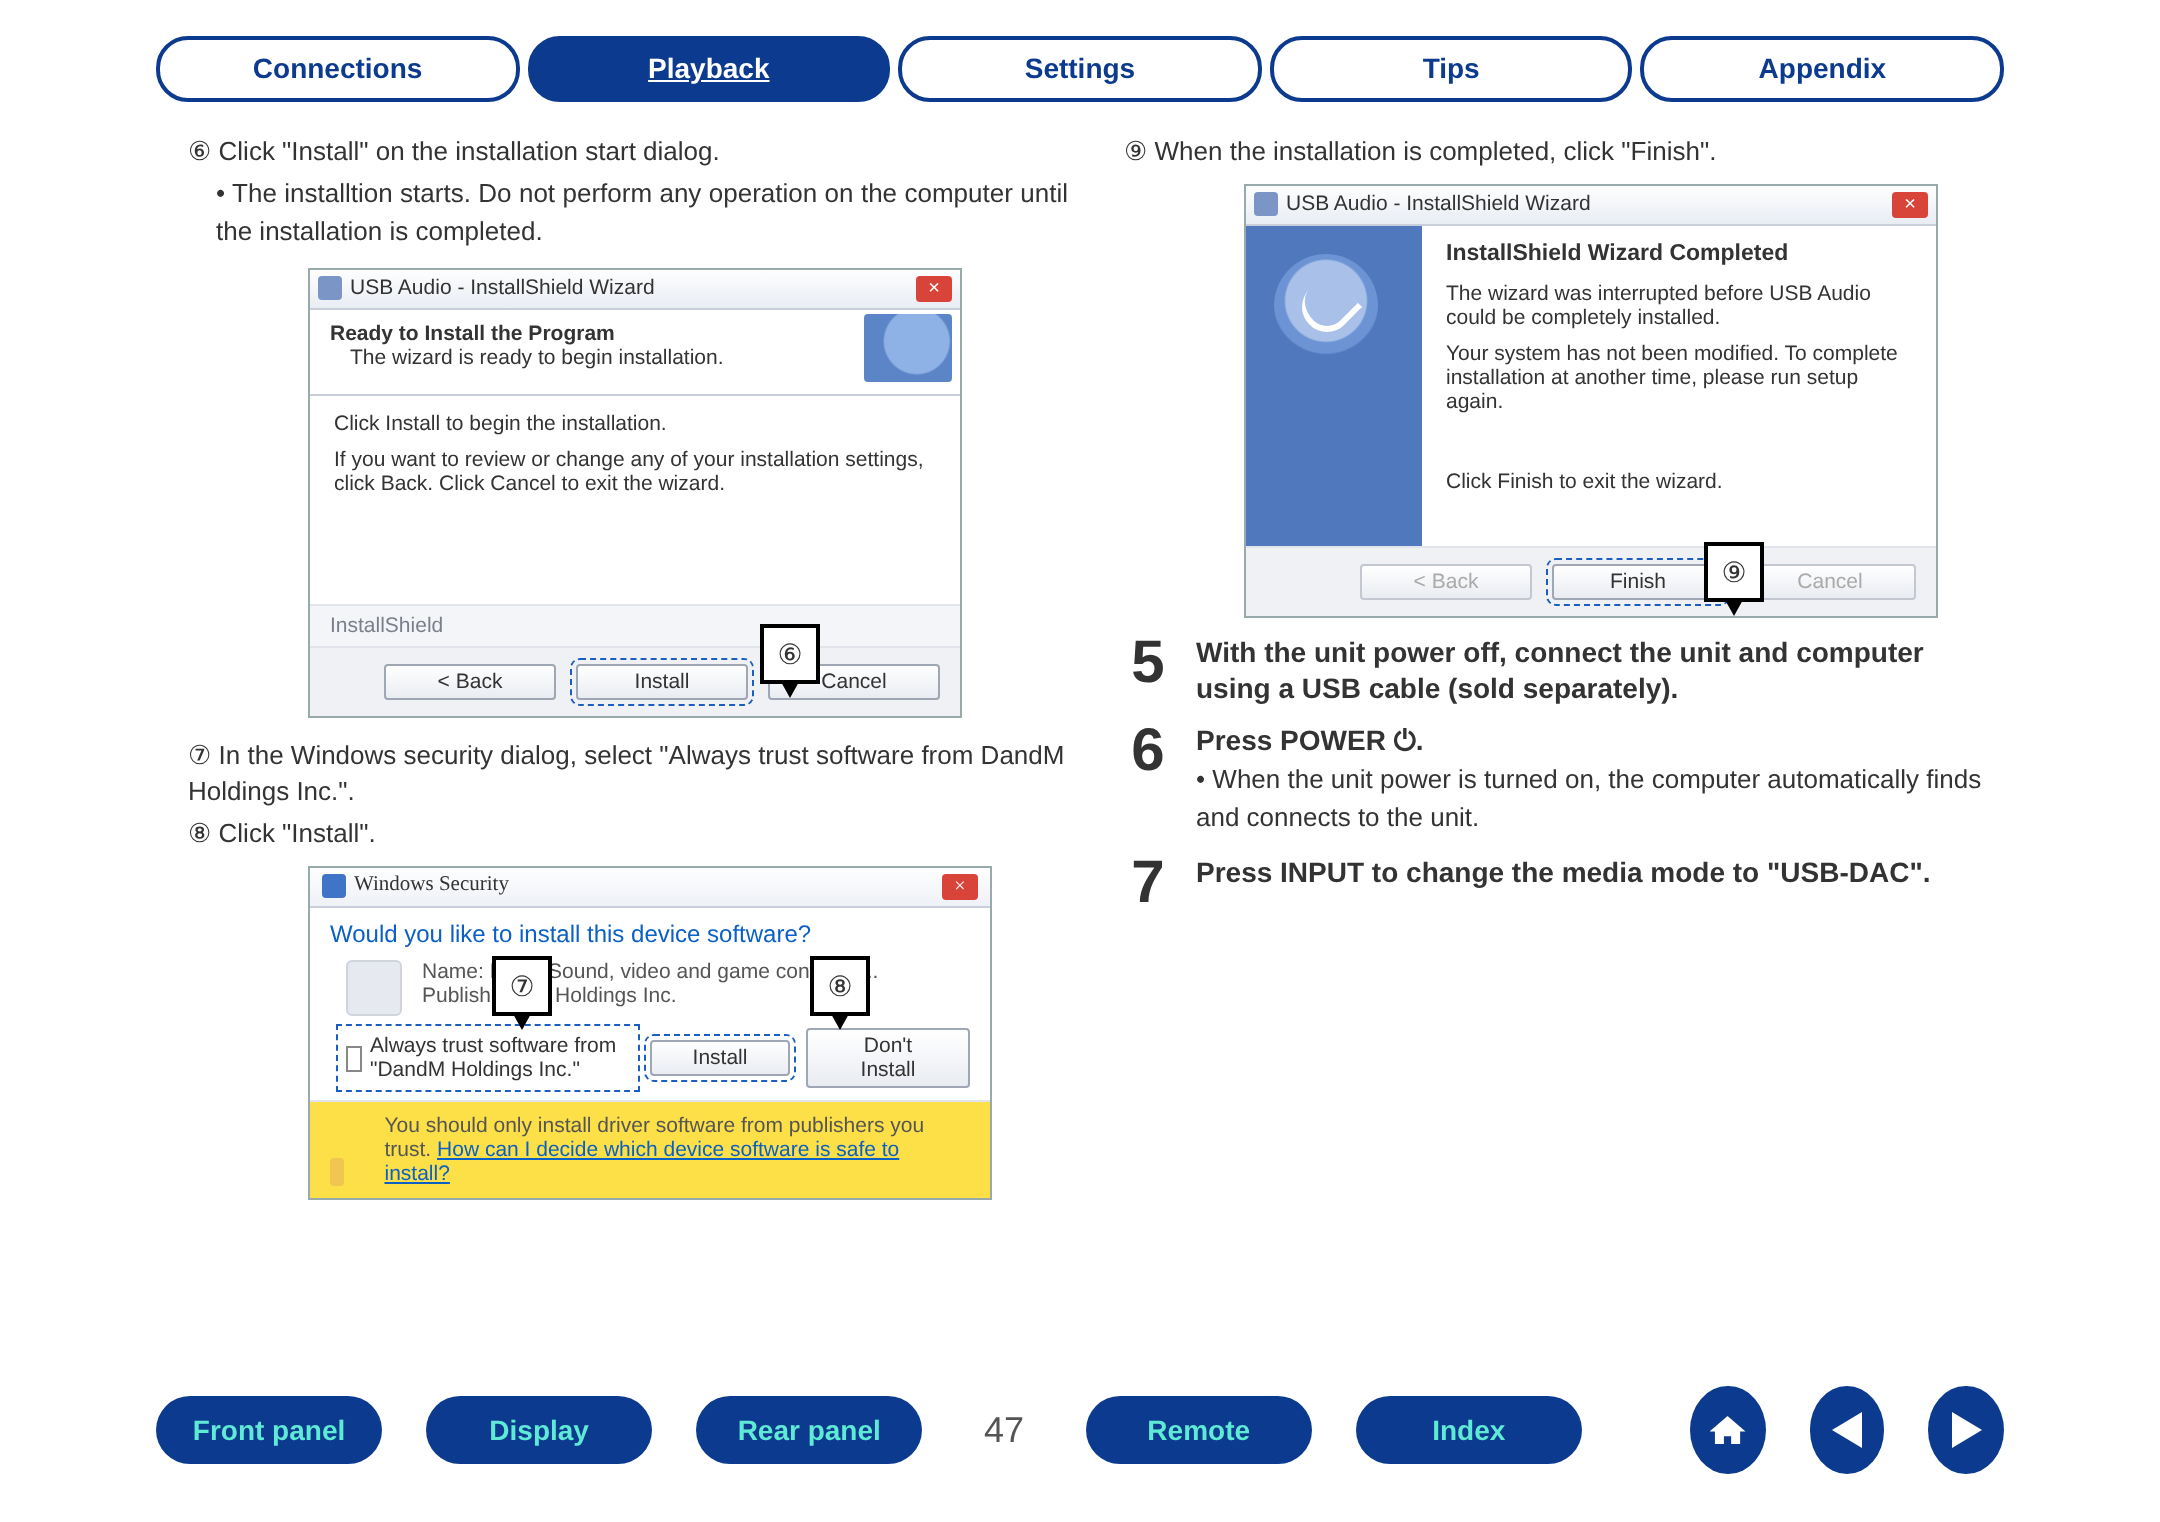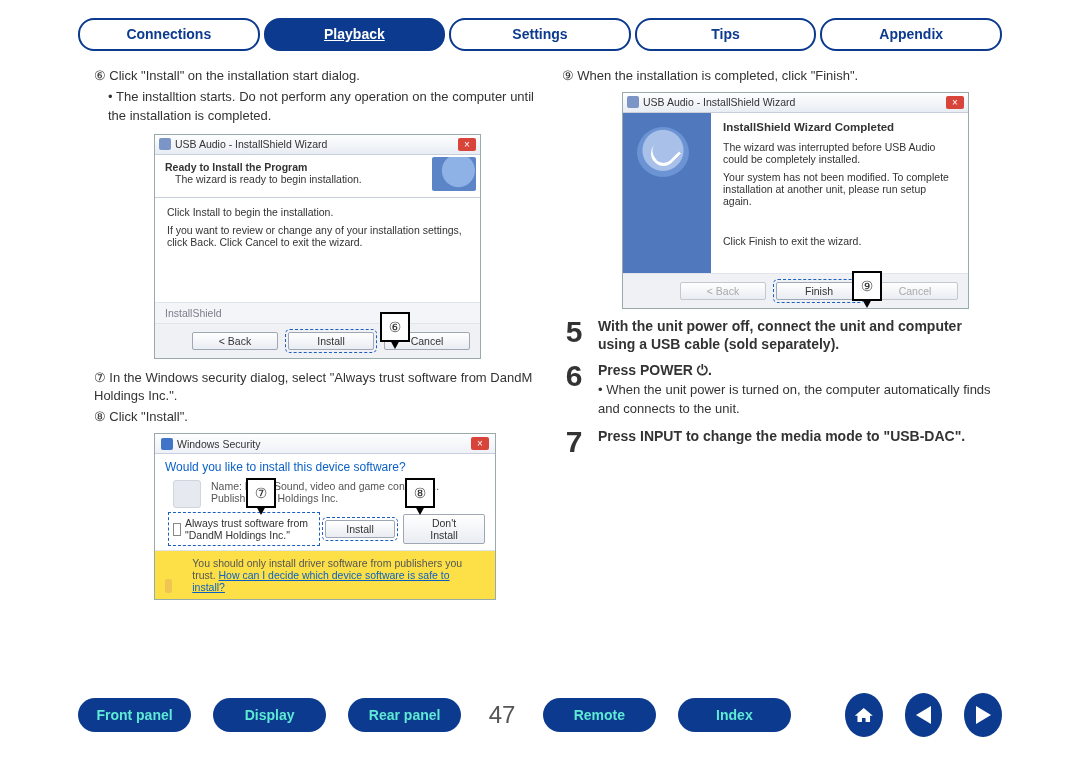--- a/index.html
+++ b/index.html
@@ -122,22 +122,22 @@
     border-right:5px solid transparent;
     border-top:9px solid #000;
   }
 
   
   .secdialog {
     border:1px solid #9aa; width:340px; margin: 6px auto 0 60px; font-size:10.5px;
     background:#fff;
   }
   .secdialog .titlebar2 {
-    display:flex; align-items:center; background:linear-gradient(#fefefe,#eef1f7);
-    padding:3px 6px; border-bottom:1px solid #c8cfdb;
+    display:flex; align-items:flex-start; background:linear-gradient(#fefefe,#eef1f7);
+    padding:3px 6px; border-bottom:1px solid #c8cfdb;font-family:Liberation Serif, serif;
   }
   .secdialog .titlebar2 .shield { width:12px;height:12px; background:#3f74c6; border-radius:2px; margin-right:4px;}
   .secdialog .titlebar2 .close { margin-left:auto; background:#d9443a; color:#fff; width:18px;height:13px; text-align:center; border-radius:2px; font-size:10px; line-height:13px;}
   .secdialog .qline { color:#0b60c6; padding:6px 10px 4px 10px; font-size:12px;}
   .secdialog .info { display:flex; gap:10px; padding: 2px 10px 6px 18px; color:#555;}
   .secdialog .info .dicon { width:26px;height:26px; background:#e6e9ef; border:1px solid #cfd4dd; border-radius:3px; position:relative;}
   .secdialog .controls { display:flex; gap:8px; align-items:center; padding: 0 10px 6px 16px;}
   .secdialog .controls .chk { outline:1.5px dashed #1a5fbf; outline-offset:2px; padding:2px 6px 2px 2px; display:flex; align-items:center; gap:4px;}
   .secdialog .advice { background:#fde047; border-top:1px solid #e1e4ea; padding:6px 10px; color:#555; display:flex; gap:20px; align-items:flex-end;}
   .secdialog .advice .shieldy { width:14px;height:14px; background:#f1c552; border-radius:2px; margin-top:1px;}
@@ -179,21 +179,21 @@
     position:absolute; bottom:24px; left:0; width:100%;
     display:flex; align-items:center; justify-content:center; gap:22px;
     padding: 0 78px;
     box-sizing: border-box;
   }
   .pill {
     background:#0b3a8e; color:#5eead4; border-radius:22px;
     padding:9px 0; font-size:14px; font-weight:bold;
     width:132px; text-align:center; cursor:pointer;
   }
-  .pagenum { font-size:24px; color:#555; width:44px; text-align:center;}
+  .pagenum { font-size:18px; color:#555; width:44px; text-align:center;}
   .circbtn {
     width:44px;height:44px;border-radius:50%; background:#0b3a8e; color:#fff;
     display:flex;align-items:center;justify-content:center; cursor:pointer; font-size:20px;
   }
   .home-icon::before { content:""; display:block; width:18px;height:14px; background:#fff; clip-path: polygon(50% 0,100% 55%,85% 55%,85% 100%,60% 100%,60% 72%,40% 72%,40% 100%,15% 100%,15% 55%,0 55%);}
   .arrow-left::before { content:""; display:block; width:0;height:0; border-top:9px solid transparent; border-bottom:9px solid transparent; border-right:15px solid #fff;}
   .arrow-right::before{ content:""; display:block; width:0;height:0; border-top:9px solid transparent; border-bottom:9px solid transparent; border-left:15px solid #fff;}
 
   .link-underline { text-decoration: underline; cursor:pointer;}
   .hand-icon { display:inline-block; transform: translateY(1px);}
@@ -310,21 +310,21 @@
           <span class="close">×</span>
         </div>
         <div class="fincontent">
           <div class="sideart">
             <div class="medal"></div>
           </div>
           <div class="fr">
             <div class="fh">InstallShield Wizard Completed</div>
             <div>The wizard was interrupted before USB Audio could be completely installed.</div>
             <div style="height:6px;"></div>
-            <div>Your system has not been modified. To complete installation at another unit, please run setup again.</div>
+            <div>Your system has not been modified. To complete installation at another time, please run setup again.</div>
             <div style="height:28px;"></div>
             <div>Click Finish to exit the wizard.</div>
           </div>
         </div>
         <div class="btnrow">
           <span class="winbtn" style="color:#aaa;border-color:#c3c7d0;">&lt; Back</span>
           <span class="winbtn primary">Finish</span>
           <span class="winbtn" style="color:#aaa;border-color:#c3c7d0;">Cancel</span>
         </div>
       </div>

